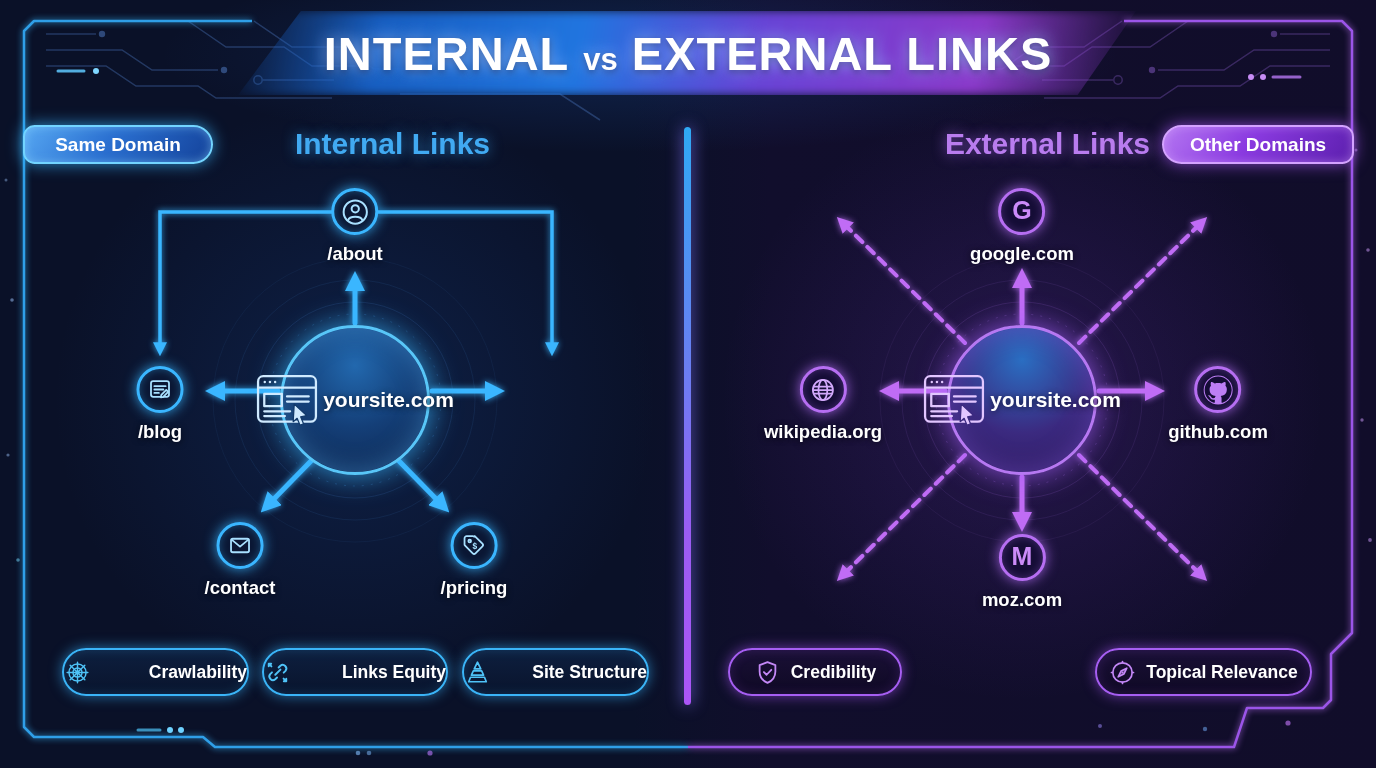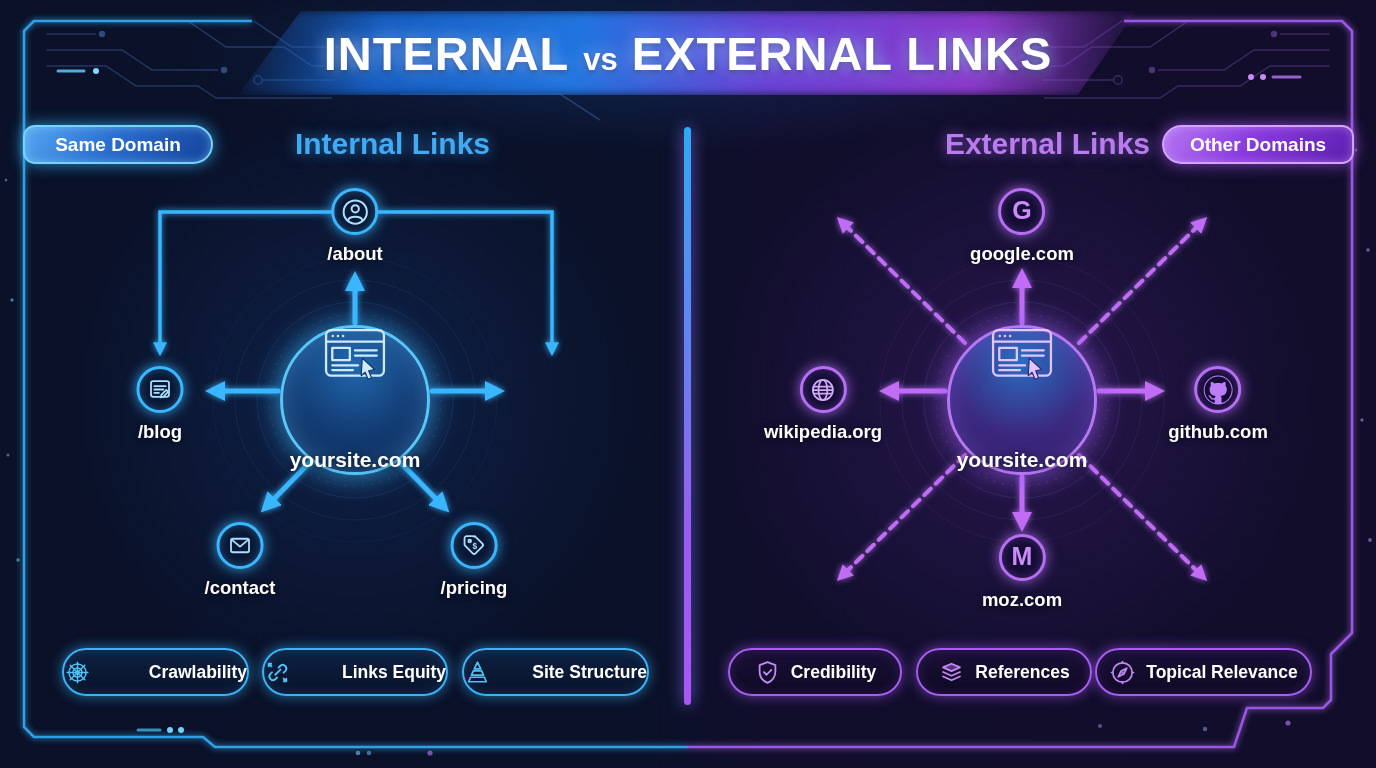--- a/index.html
+++ b/index.html
@@ -71,21 +71,21 @@
   .letter-icon{font-weight:800;font-size:25px;color:#cb8bf8;line-height:1;transform:translateY(-1px);}
 
   .n-about{left:355px;top:188px}  .n-blog{left:160px;top:366px}  .n-products{left:552px;top:366px}
   .n-contact{left:240px;top:522px}.n-pricing{left:474px;top:522px}
   .n-google{left:1022px;top:188px}.n-wikipedia{left:823px;top:366px}
   .n-github{left:1218px;top:366px}.n-moz{left:1022px;top:534px}
 
   
   .center-node{
     position:absolute;transform:translateX(-50%);width:150px;height:150px;border-radius:50%;
-    box-sizing:border-box;display:flex;flex-direction:column;align-items:center;justify-content:space-between;gap:5px;
+    box-sizing:border-box;display:flex;flex-direction:row;align-items:center;justify-content:center;gap:5px;
   }
   .center-c{
     left:355px;top:325px;border:3.5px solid #58c6f8;
     background:radial-gradient(circle at 50% 26%, #2268ae 0%, #143f78 48%, #0d2349 100%);
     box-shadow:0 0 30px rgba(56,182,255,.8), inset 0 0 26px rgba(90,185,255,.4);
   }
   .center-p{
     left:1022px;top:325px;border:3.5px solid #b678f2;
     background:radial-gradient(circle at 50% 22%, #2a6ec2 0%, #3b2a80 55%, #2c1658 100%);
     box-shadow:0 0 30px rgba(165,95,250,.8), inset 0 0 26px rgba(150,110,255,.35);
@@ -393,30 +393,20 @@
   <div class="feature feature-p f-cred">
     <span>
       <svg width="27" height="27" viewBox="0 0 24 24" fill="none" stroke="#c488f7" stroke-width="1.6" stroke-linecap="round" stroke-linejoin="round">
         <path d="M 12,2.8 L 19,5.4 V 11 C 19,16.2 15.6,19.6 12,21.2 C 8.4,19.6 5,16.2 5,11 V 5.4 Z"></path>
         <path d="M 8.8,11.6 L 11.2,14 L 15.4,9.6"></path>
       </svg>
     </span>
     <span>Credibility</span>
   </div>
 
-  <div class="feature feature-p f-refs">
-    <span>
-      <svg width="27" height="27" viewBox="0 0 24 24" fill="none" stroke="#c488f7" stroke-width="1.6" stroke-linejoin="round" stroke-linecap="round">
-        <path d="M 4.5,7.5 L 12,4.2 L 19.5,7.5 L 12,10.8 Z" fill="rgba(196,136,247,.35)"></path>
-        <path d="M 4.5,11.6 L 12,14.9 L 19.5,11.6"></path>
-        <path d="M 4.5,15.6 L 12,18.9 L 19.5,15.6"></path>
-      </svg>
-    </span>
-    <span>References</span>
-  </div>
 
   <div class="feature feature-p f-topical">
     <span>
       <svg width="27" height="27" viewBox="0 0 24 24" fill="none" stroke="#c488f7" stroke-width="1.5" stroke-linecap="round" stroke-linejoin="round">
         <circle cx="12" cy="12" r="8.6"></circle>
         <path d="M 15.8,8.2 L 13.3,13.3 L 8.2,15.8 L 10.7,10.7 Z" fill="rgba(196,136,247,.35)"></path>
         <circle cx="12" cy="12" r=".9" fill="#c488f7" stroke="none"></circle>
         <path d="M 12,2.2 v1 M 12,20.8 v1 M 2.2,12 h1 M 20.8,12 h1"></path>
       </svg>
     </span>

